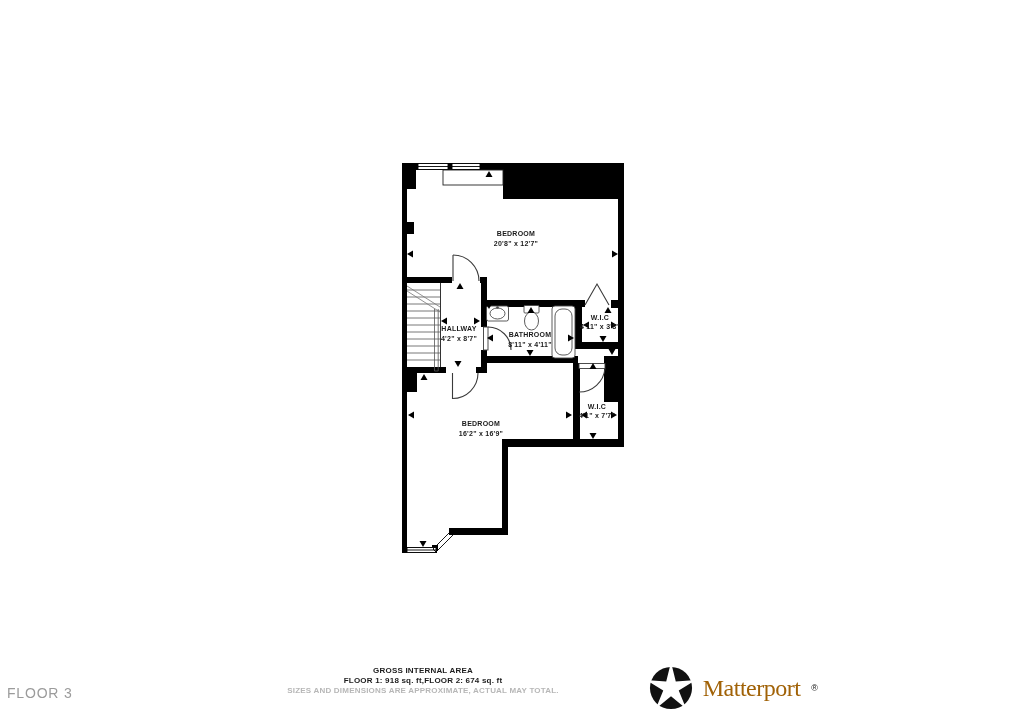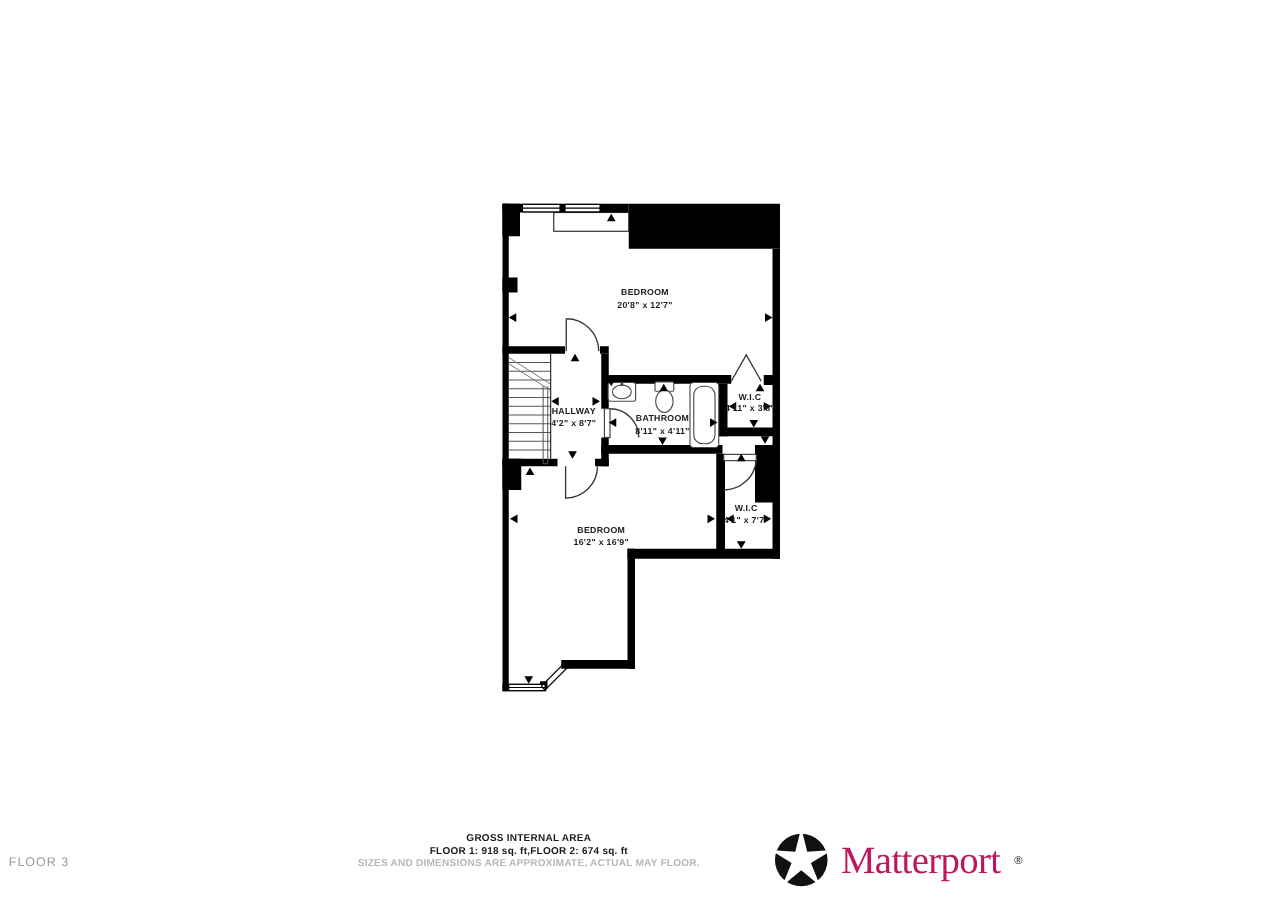--- a/index.html
+++ b/index.html
@@ -18,26 +18,26 @@
   .stairedge{stroke:#333;stroke-width:1;fill:none;}
   .stairbreak{stroke:#777;stroke-width:0.8;fill:none;}
   .arrow{fill:#000;}
   .room-name,.room-dims{font-family:"Liberation Sans",sans-serif;font-weight:bold;
         font-size:7px;fill:#1a1a1a;letter-spacing:0.25px;text-anchor:middle;}
 
   
   .area-summary{position:absolute;left:10px;right:0;top:666px;text-align:center;
         font-size:8px;line-height:10px;font-weight:bold;color:#1c1c1c;letter-spacing:0.2px;}
   .disclaimer{color:#b7b7b7;}
-  .floor-label{position:absolute;left:7px;top:685px;font-size:10px;letter-spacing:0.8px;
+  .floor-label{position:absolute;left:7px;top:685px;font-size:14px;letter-spacing:0.8px;
         color:#9b9b9b;}
 
   
   .brand{position:absolute;right:18px;top:663px;height:50px;display:flex;align-items:center;gap:10px;}
-  .brand-name{font-family:"Liberation Serif",serif;font-size:31px;color:#be185d;letter-spacing:-0.5px;}
+  .brand-name{font-family:"Liberation Serif",serif;font-size:24px;color:#a16207;letter-spacing:-0.5px;}
   .brand-tm{font-size:9px;color:#111;vertical-align:14px;margin-left:1px;}
 </style>
 </head>
 <body>
 
 <div class="page">
 
   <svg class="plan" viewBox="0 0 1024 724">
 
     <g>
@@ -204,21 +204,21 @@
       <g>
         <text class="room-name" x="481" y="426">BEDROOM</text>
         <text class="room-dims" x="481" y="436">16'2" x 16'9"</text>
       </g>
     </g>
   </svg>
 
   <div class="area-summary">
     <div>GROSS INTERNAL AREA</div>
     <div>FLOOR 1: 918 sq. ft,FLOOR 2: 674 sq. ft</div>
-    <div class="disclaimer">SIZES AND DIMENSIONS ARE APPROXIMATE, ACTUAL MAY FLOOR.</div>
+    <div class="disclaimer">SIZES AND DIMENSIONS ARE APPROXIMATE, ACTUAL MAY TOTAL.</div>
   </div>
 
   <div class="floor-label">FLOOR 3</div>
 
   <div class="brand">
     <svg width="44" height="46" viewBox="0 0 46 48">
       <circle cx="23" cy="24" r="22" fill="#111"></circle>
       <polygon fill="#ffffff" points="23,-3 28,17.1 48.7,15.7 31.1,26.6 38.9,45.8 23,32.5 7.1,45.8 14.9,26.6 -2.7,15.7 18,17.1"></polygon>
     </svg>
     <span class="brand-name">Matterport</span>

